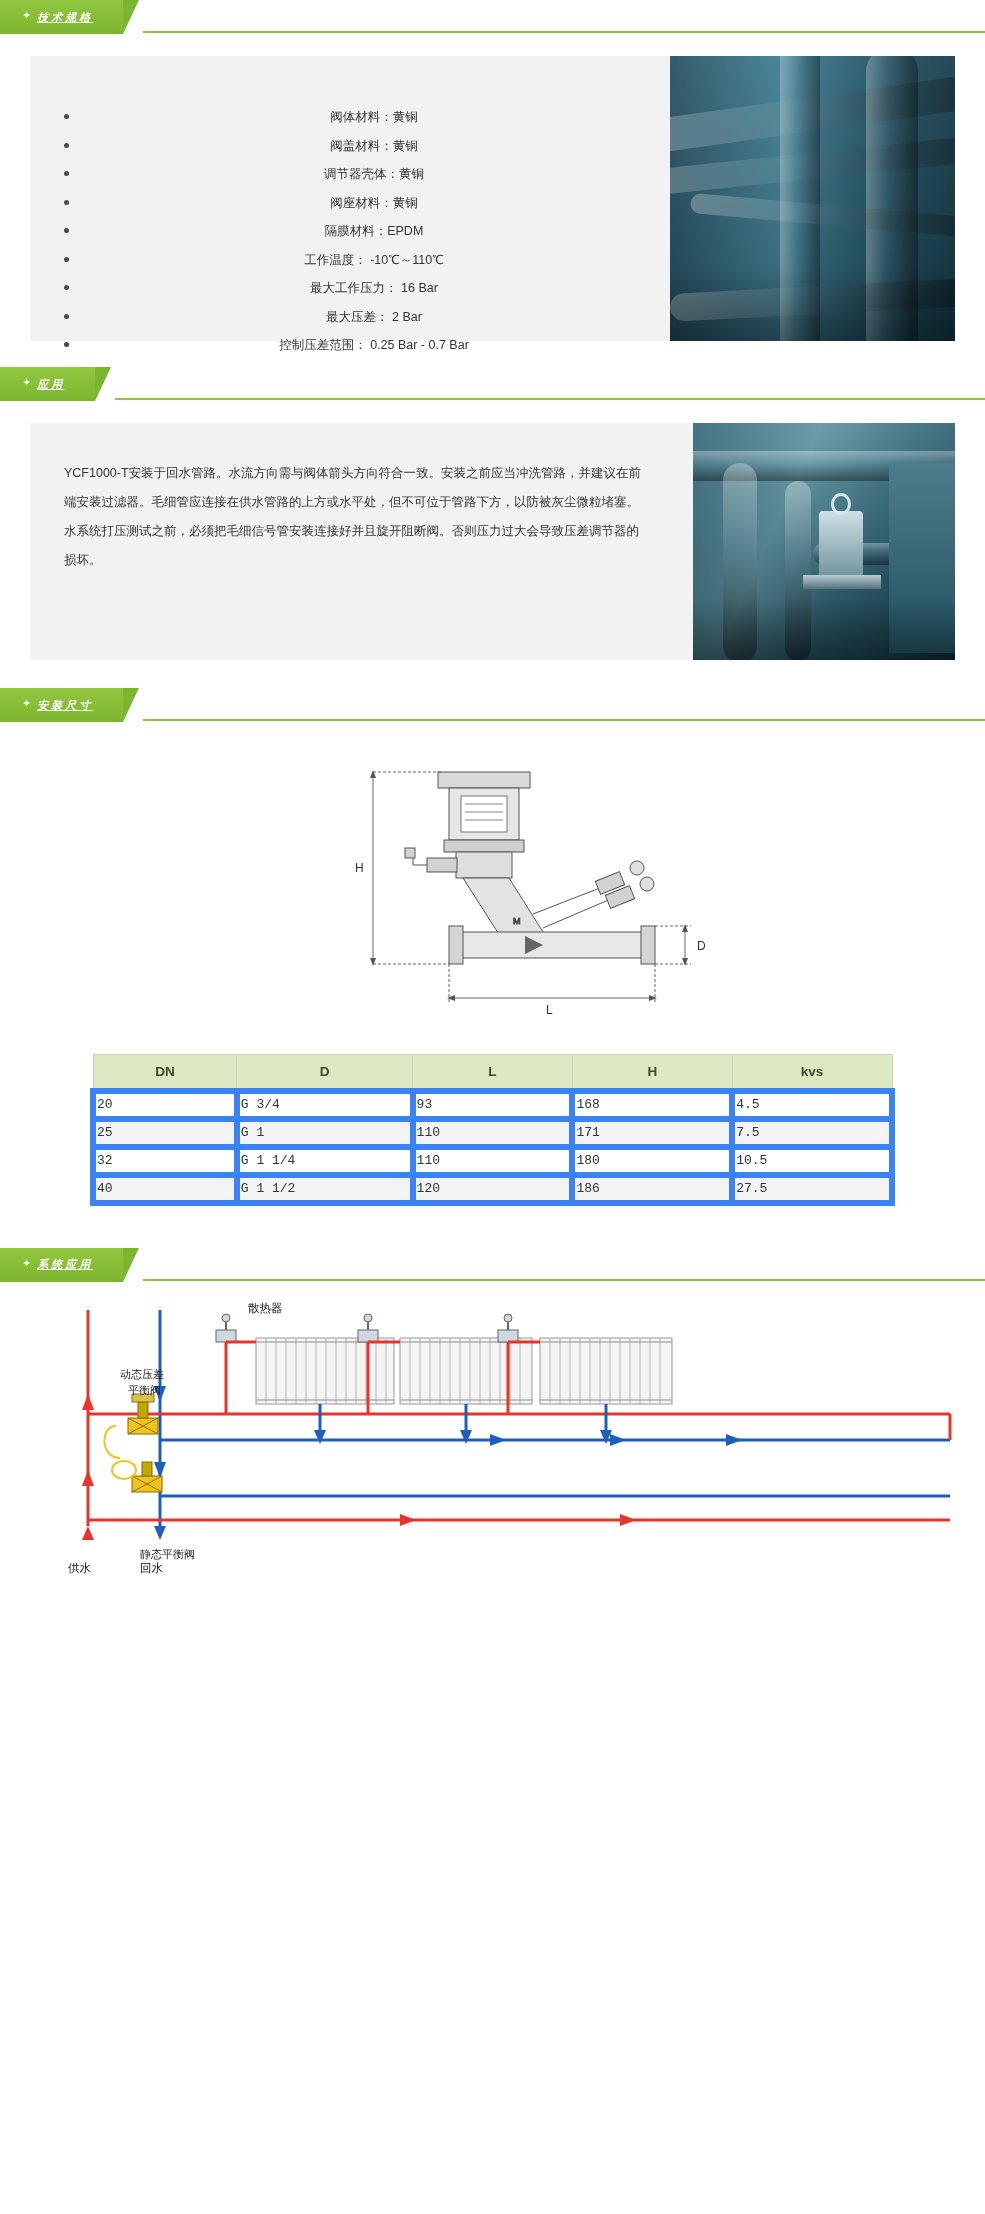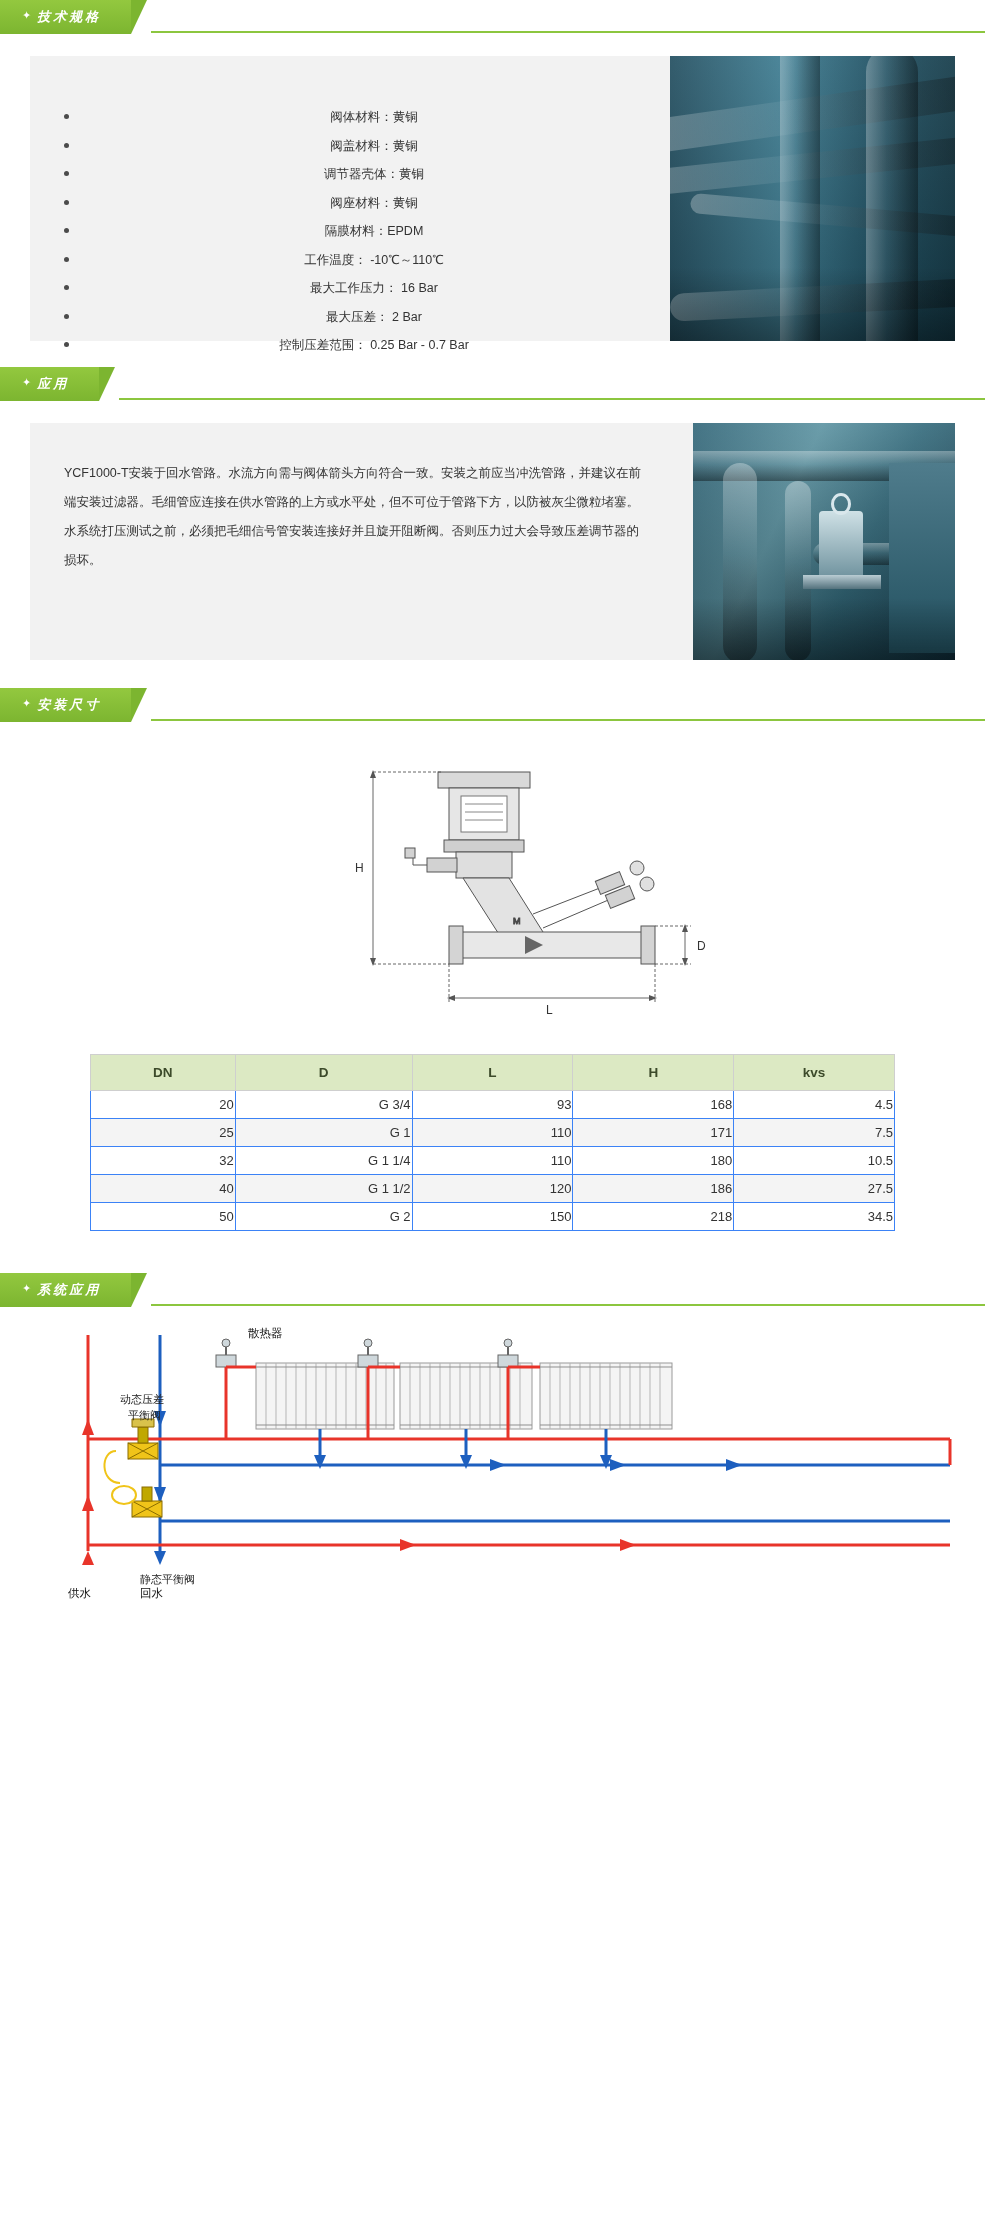--- a/index.html
+++ b/index.html
@@ -43,25 +43,26 @@
   }
   .sec-head .ribbon .tick {
     color: #ffffff;
     font-size: 11px;
     line-height: 1;
     margin-right: 6px;
     margin-bottom: 3px;
   }
   .sec-head .ribbon .title {
     color: #ffffff;
-    font-size: 13px;
+    font-size: 11px;
     font-weight: bold;
     letter-spacing: 3px;
     font-style: italic;
     white-space: nowrap;
+    text-decoration: underline;
   }
   .sec-head .rule {
     flex: 1;
     border-bottom: 2px solid #8cc63f;
     margin-left: 20px;
     margin-bottom: 1px;
   }
 
   
   .spec-wrap {
@@ -170,23 +171,24 @@
   table.dims th {
     background: #dce9c3;
     color: #3c4a2a;
     font-weight: bold;
     height: 36px;
     border: 1px solid #cfcfcf;
     font-size: 13.5px;
   }
   table.dims td {
     height: 28px;
-    text-align: right;
-    border: 1px solid #3b82f6;
+    text-align: left;
+    border: 6px solid #3b82f6;
     background: #ffffff;
+    font-family: Liberation Mono, monospace;
   }
   table.dims tr.alt td { background: #f4f4f4; }
 
   
   .sys-area {
     margin-top: 8px;
     height: 300px;
     position: relative;
     padding-left: 20px;
   }
@@ -364,27 +366,20 @@
           <td>180</td>
           <td>10.5</td>
         </tr>
         <tr class="alt">
           <td>40</td>
           <td>G 1 1/2</td>
           <td>120</td>
           <td>186</td>
           <td>27.5</td>
         </tr>
-        <tr>
-          <td>50</td>
-          <td>G 2</td>
-          <td>150</td>
-          <td>218</td>
-          <td>34.5</td>
-        </tr>
       </tbody>
     </table>
   </div>
 
   <div class="sec-head" style="margin-top:42px;">
     <div class="ribbon">
       <span class="tick">✦</span>
       <span class="title">系统应用</span>
     </div>
     <div class="rule"></div>

